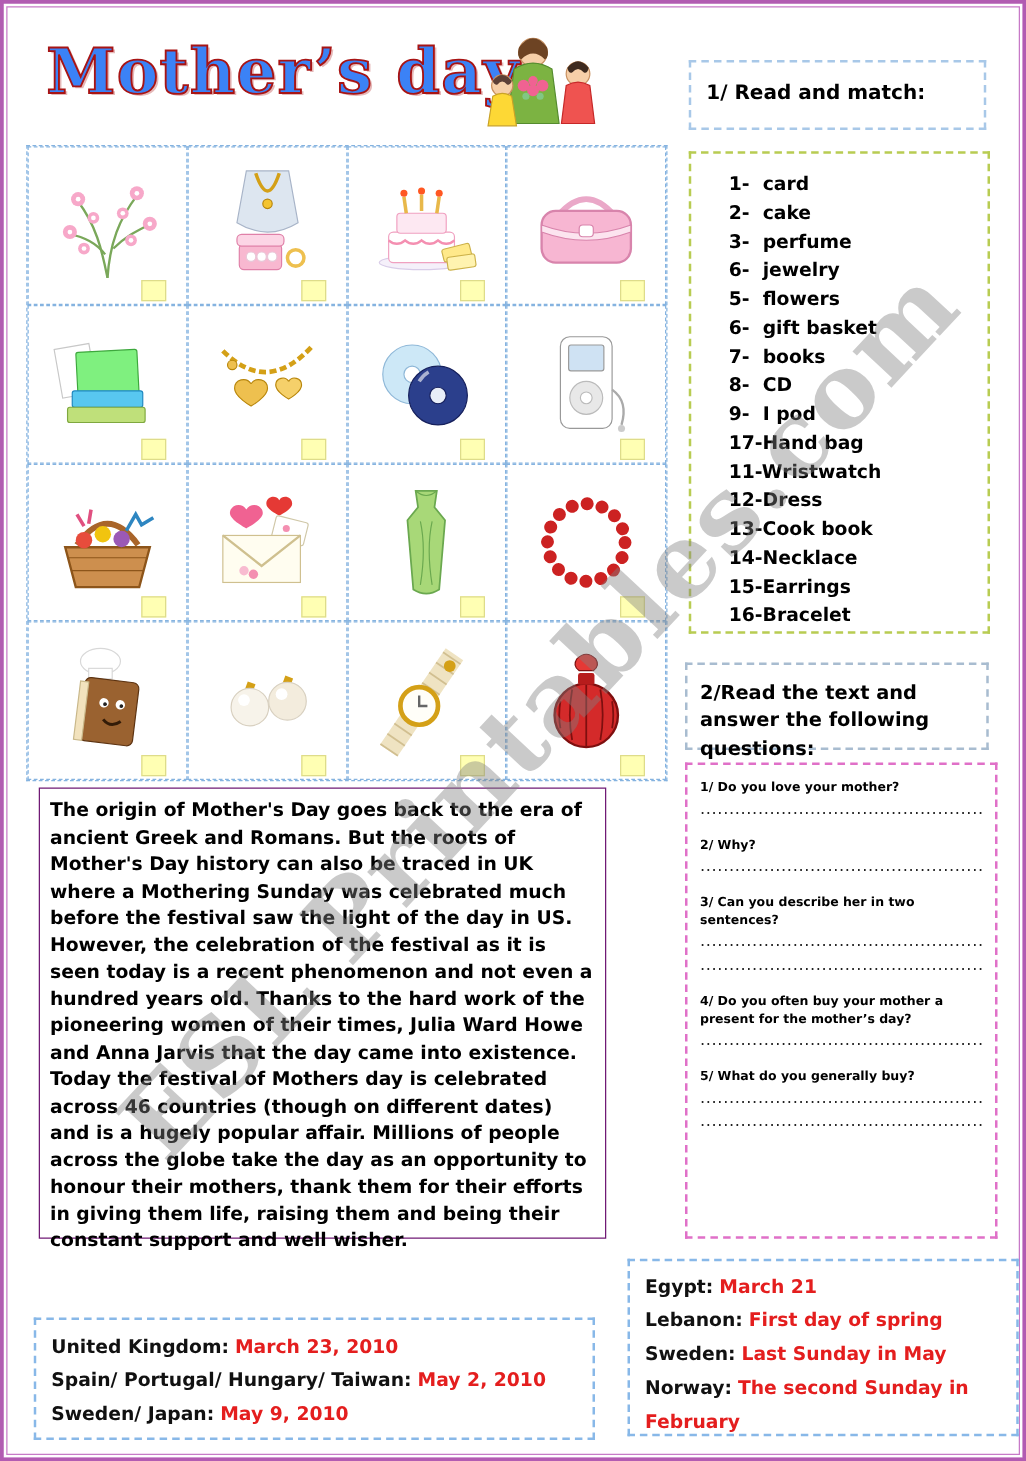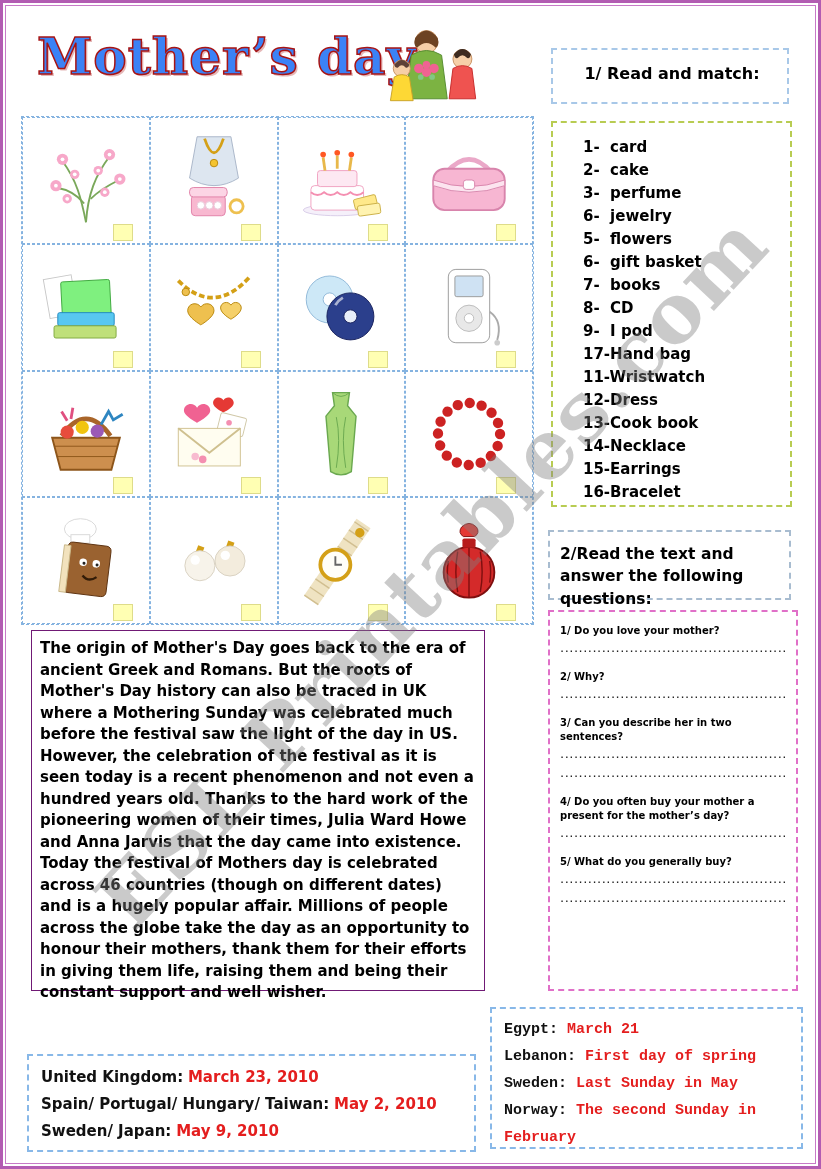--- a/index.html
+++ b/index.html
@@ -20,21 +20,21 @@
     text-shadow:2px 2px 0 rgba(168,20,20,.3);
   }
 
   .clipart { position:absolute; left:372px; top:20px; width:118px; height:90px; }
 
   .box { position:absolute; background:#fff; }
 
   .readmatch {
     left:548px; top:45px; width:238px; height:56px;
     border:2px dashed #a8c8e8; padding:14px 8px 0 12px;
-    font-weight:bold; font-size:16px;text-align:center;
+    font-weight:bold; font-size:16px;
   }
 
   .matchlist {
     left:548px; top:118px; width:241px; height:386px;
     border:2px dashed #b8cc52; padding:13px 0 0 30px;
   }
   .match-item { font-weight:bold; font-size:15px; line-height:23px; white-space:pre; }
 
   .grid {
     position:absolute; left:18px; top:113px; width:513px; height:509px;
@@ -71,22 +71,22 @@
   .dates-title {
     left:24px; top:1002px; width:373px; height:40px;
     border:2px dashed #a0c84a; padding:9px 0 0 12px;
     font-weight:bold; font-size:15px;
   }
   .dates-left {
     left:24px; top:1051px; width:449px; height:98px;
     border:2px dashed #88b8e8; padding:8px 6px 0 12px;
   }
   .dates-right {
-    left:487px; top:1004px; width:313px; height:142px;
-    border:2px dashed #88b8e8; padding:7px 6px 0 12px;font-family:Liberation Mono, monospace;
+    left:499px; top:1004px; width:313px; height:142px;
+    border:2px dashed #88b8e8; padding:7px 6px 0 12px;
   }
   .date-line { font-size:15px; line-height:27px; }
   .dlabel { font-weight:bold; color:#111; }
   .dvalue { font-weight:bold; color:#e41e1e; }
 
   .watermark {
     position:absolute; left:74px; top:878px; z-index:9;
     transform-origin:0 0; transform:rotate(-47deg);
     font-family:"DejaVu Serif", serif; font-weight:bold;
     font-size:82px; color:rgba(128,128,128,.42);

